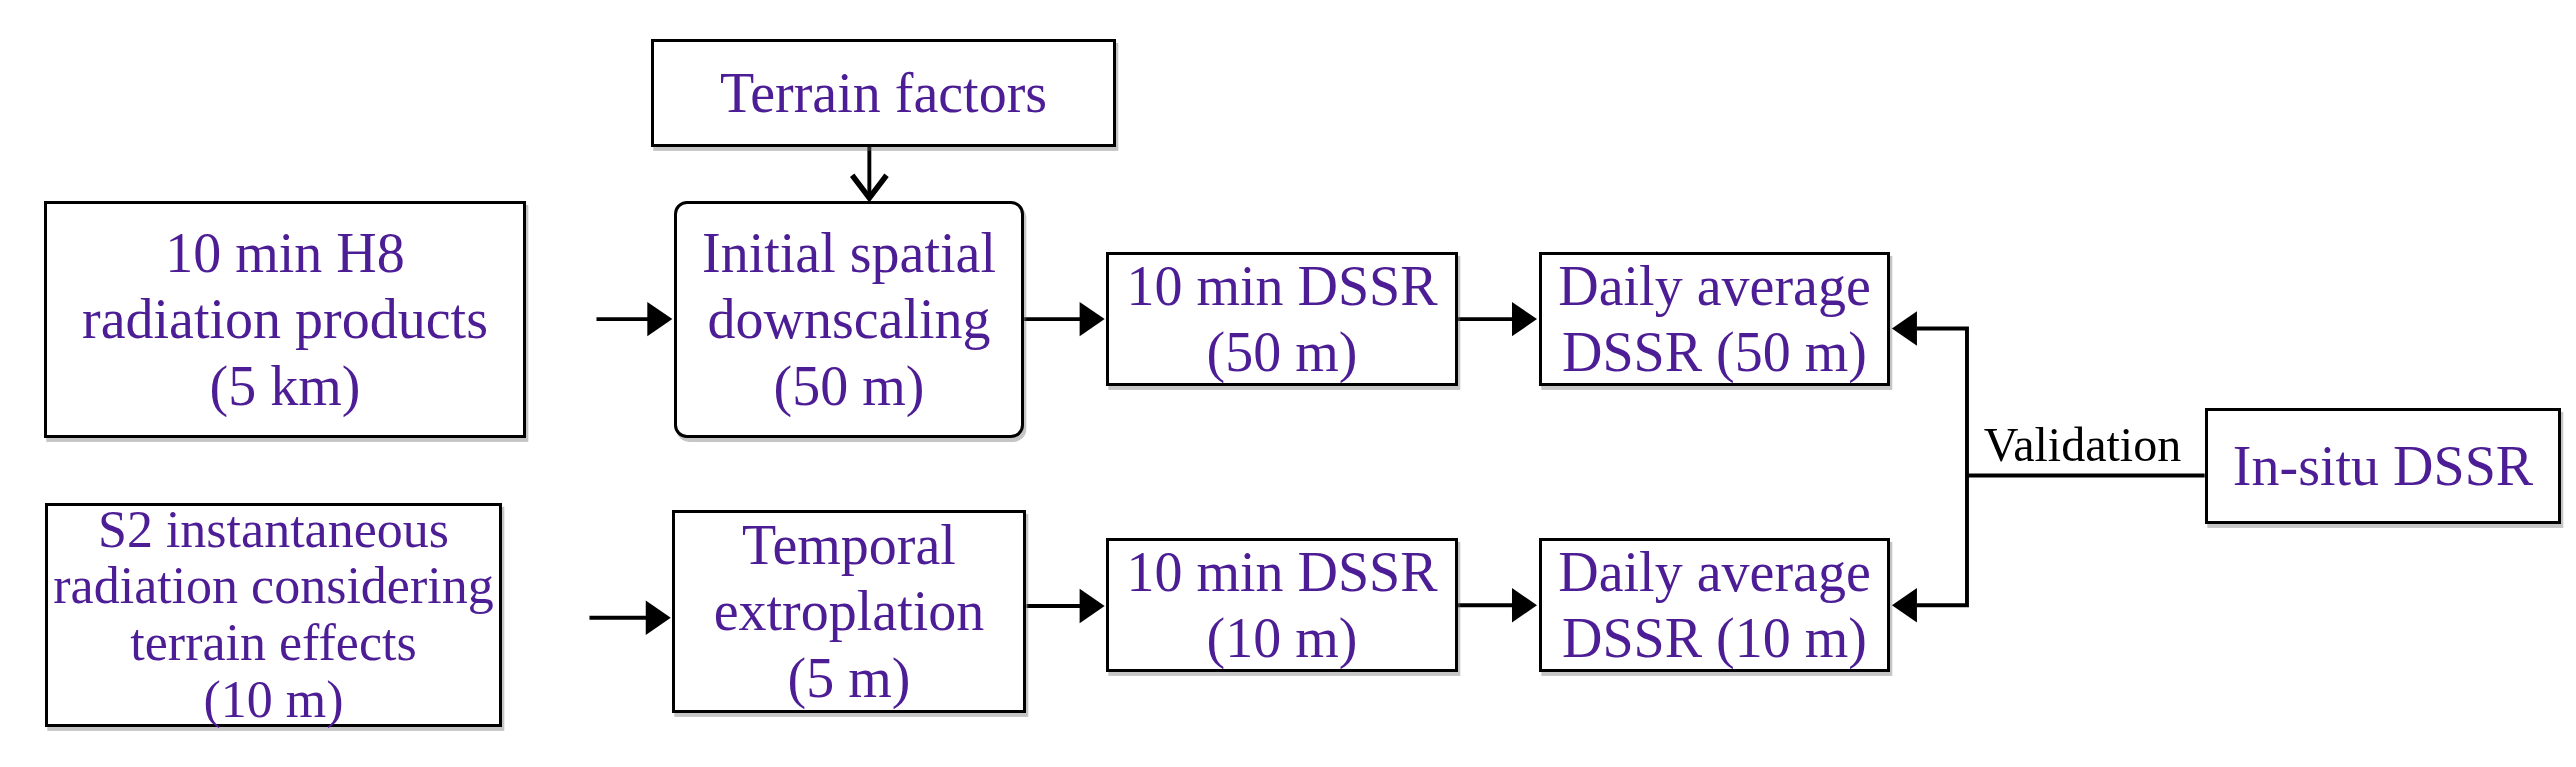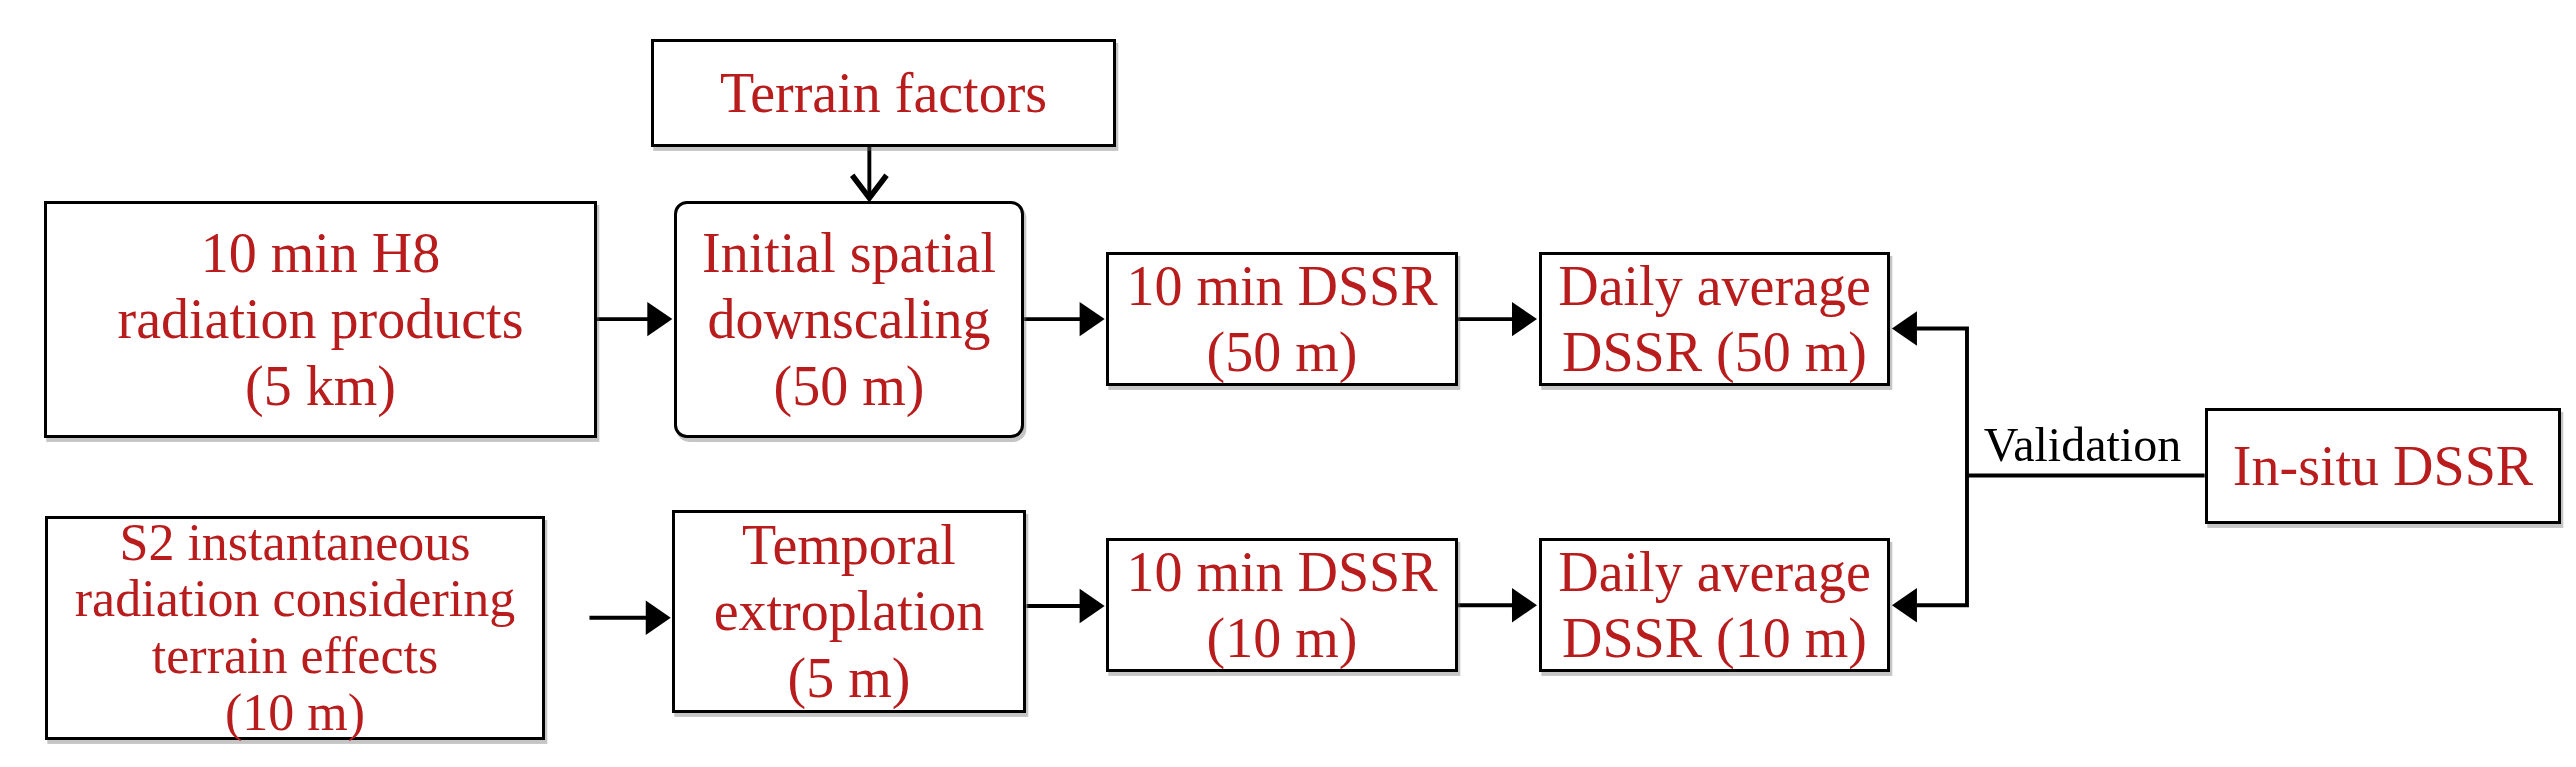--- a/index.html
+++ b/index.html
@@ -25,31 +25,31 @@
     align-items: center;
     justify-content: center;
     text-align: center;
     box-shadow: 2.3px 3.9px 0 rgba(110,110,110,0.40);
     z-index: 2;
   }
   .box span {
     white-space: pre-line;
     font-size: 56px;
     line-height: 1.18;
-    color: #b91c1c;
+    color: #4c1d95;
     font-family: Liberation Serif, serif;
   }
   
   .b-terrain  { left: 651px;  top: 39px;  width: 465px; height: 108px; }
-  .b-h8       { left: 44px;   top: 201px; width: 553px; height: 237px; }
+  .b-h8       { left: 44px;   top: 201px; width: 482px; height: 237px; }
   .b-initial  { left: 674px;  top: 201px; width: 350px; height: 237px; border-radius: 13px; }
   .b-dssr50   { left: 1106px; top: 252px; width: 352px; height: 134px; }
   .b-daily50  { left: 1539px; top: 252px; width: 351px; height: 134px; }
   .b-insitu   { left: 2205px; top: 408px; width: 356px; height: 116px; }
-  .b-s2       { left: 45px;   top: 516px; width: 500px; height: 224px; }
+  .b-s2       { left: 45px;   top: 503px; width: 457px; height: 224px; }
   .b-s2 span  { font-size: 52px; line-height: 1.09; }
   .b-temporal { left: 672px;  top: 510px; width: 354px; height: 203px; }
   .b-dssr10   { left: 1106px; top: 538px; width: 352px; height: 134px; }
   .b-daily10  { left: 1539px; top: 538px; width: 351px; height: 134px; }
 
   .edge-label {
     position: absolute;
     left: 1967px;
     top: 419px;
     width: 231px;

